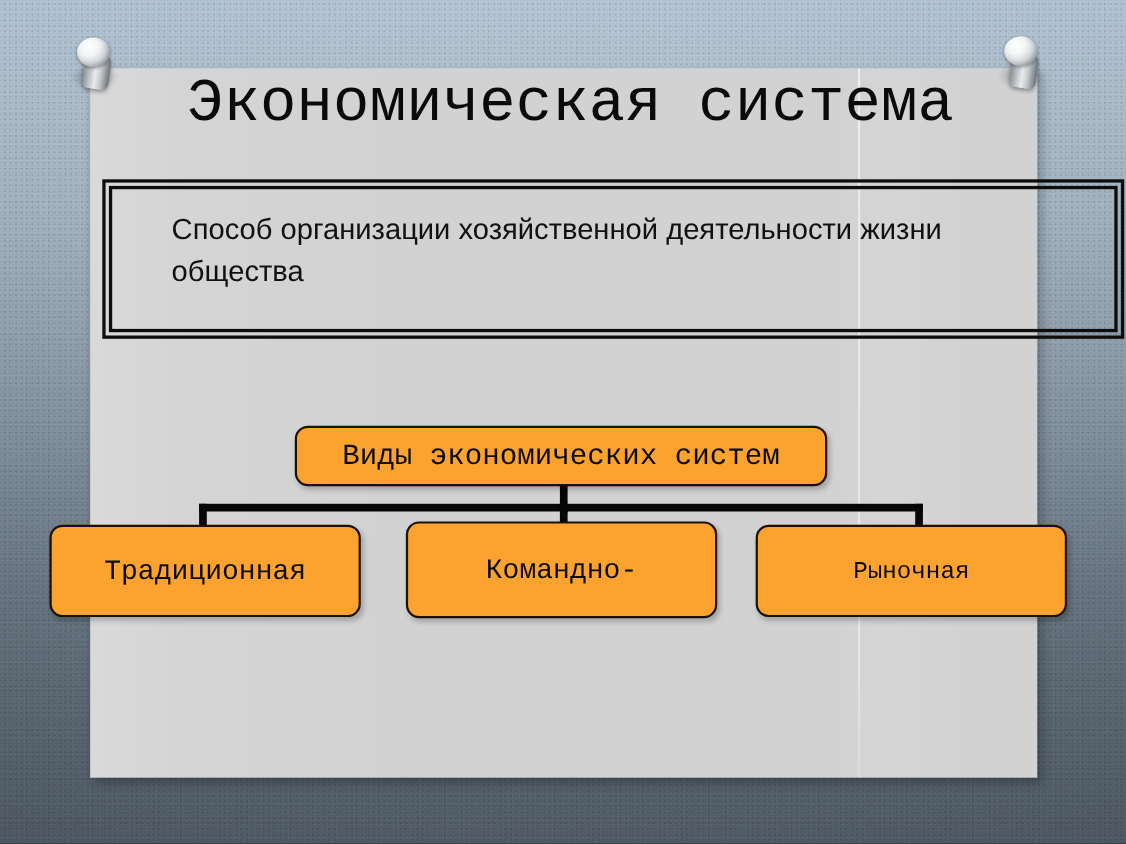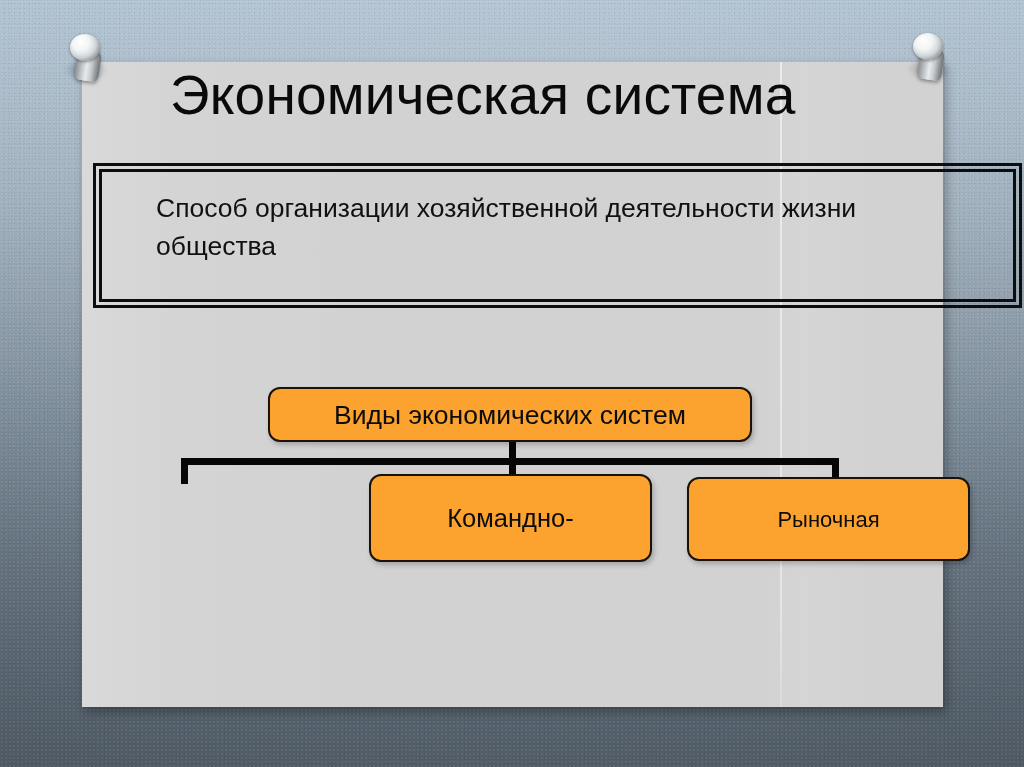--- a/index.html
+++ b/index.html
@@ -127,21 +127,21 @@
     background: radial-gradient(ellipse at 50% 50%, rgba(0,0,0,.32), rgba(0,0,0,0) 70%);
     filter: blur(1.5px);
   }
 
   
   .title {
     position: absolute;
     left: 170px;
     top: 64px;
     width: 760px;
-    font-family: Liberation Sans, sans-serif;
+    font-family: Liberation Mono, monospace;
     font-size: 55px;
     line-height: 62px;
     color: #0a0a0a;
     white-space: nowrap;
     letter-spacing: .2px;
   }
 
   
   .subtitle-box {
     position: absolute;
@@ -187,20 +187,21 @@
     background: #fca22e;
     border: 2.5px solid #1a1208;
     border-radius: 12px;
     box-sizing: border-box;
     display: flex;
     align-items: center;
     justify-content: center;
     text-align: center;
     color: #0c0c0c;
     box-shadow: 2px 3px 5px rgba(0,0,0,.22);
+    font-family: Liberation Mono, monospace;
   }
   .node-root {
     left: 268px; top: 387px; width: 484px; height: 55px;
     font-size: 26.5px; line-height: 32px;
   }
   .node-a {
     left: 45px; top: 477px; width: 283px; height: 84px;
     font-size: 25.5px; line-height: 31px;
   }
   .node-b {
@@ -250,20 +251,23 @@
   <div class="conn conn-stem"></div>
   <div class="conn conn-bar"></div>
   <div class="conn conn-drop-l"></div>
   <div class="conn conn-drop-c"></div>
   <div class="conn conn-drop-r"></div>
 
   <div class="node node-root">
     <span>Виды экономических систем</span>
   </div>
 
+  <div class="node node-a">
+    <span>Традиционная</span>
+  </div>
 
   <div class="node node-b">
     <span>
       <span class="lbl">Командно-</span>
     </span>
   </div>
 
   <div class="node node-c">
     <span>Рыночная</span>
   </div>

